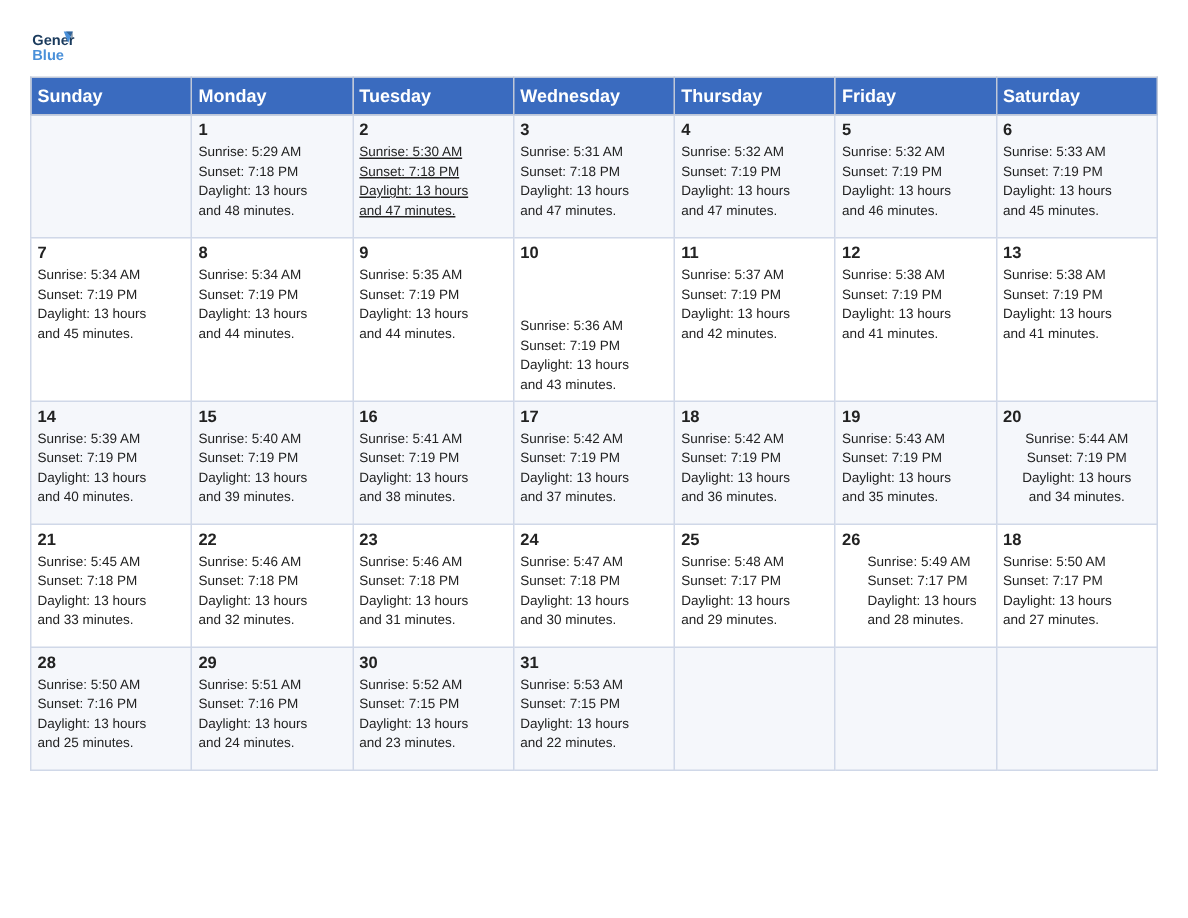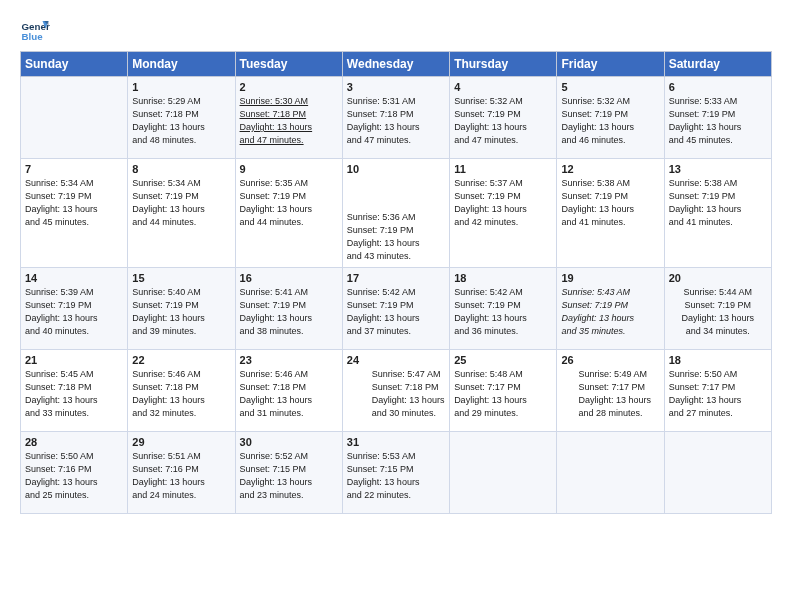--- a/index.html
+++ b/index.html
@@ -237,21 +237,21 @@
           </td>
           <td>
             <span class="day-num">18</span>
             <div class="day-info" style="white-space: pre-line;">Sunrise: 5:42 AM
 Sunset: 7:19 PM
 Daylight: 13 hours
 and 36 minutes.</div>
           </td>
           <td>
             <span class="day-num">19</span>
-            <div class="day-info" style="white-space: pre-line; font-style: italic;">Sunrise: 5:43 AM
+            <div class="day-info" style="white-space: pre-line;">Sunrise: 5:43 AM
 Sunset: 7:19 PM
 Daylight: 13 hours
 and 35 minutes.</div>
           </td>
           <td>
             <span class="day-num">20</span>
             <div class="day-info" style="white-space: pre-line; text-align: center;">Sunrise: 5:44 AM
 Sunset: 7:19 PM
 Daylight: 13 hours
 and 34 minutes.</div>
@@ -274,21 +274,21 @@
           </td>
           <td>
             <span class="day-num">23</span>
             <div class="day-info" style="white-space: pre-line;">Sunrise: 5:46 AM
 Sunset: 7:18 PM
 Daylight: 13 hours
 and 31 minutes.</div>
           </td>
           <td>
             <span class="day-num">24</span>
-            <div class="day-info" style="white-space: pre-line; margin-left: 25px;">Sunrise: 5:47 AM
+            <div class="day-info" style="white-space: pre-line;">Sunrise: 5:47 AM
 Sunset: 7:18 PM
 Daylight: 13 hours
 and 30 minutes.</div>
           </td>
           <td>
             <span class="day-num">25</span>
             <div class="day-info" style="white-space: pre-line;">Sunrise: 5:48 AM
 Sunset: 7:17 PM
 Daylight: 13 hours
 and 29 minutes.</div>

